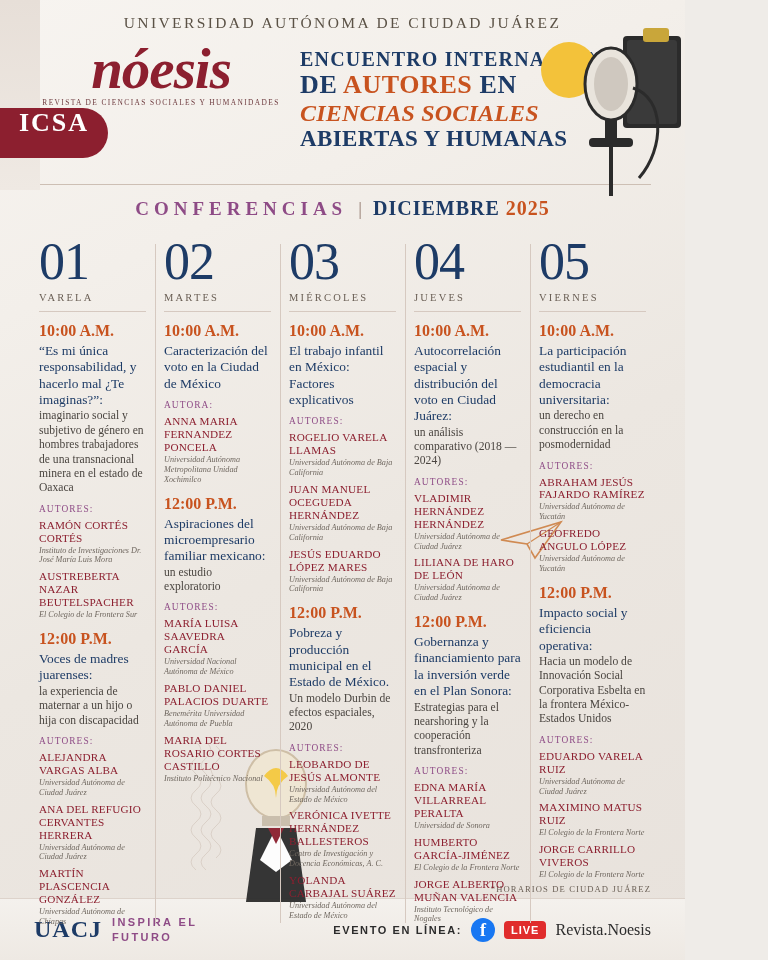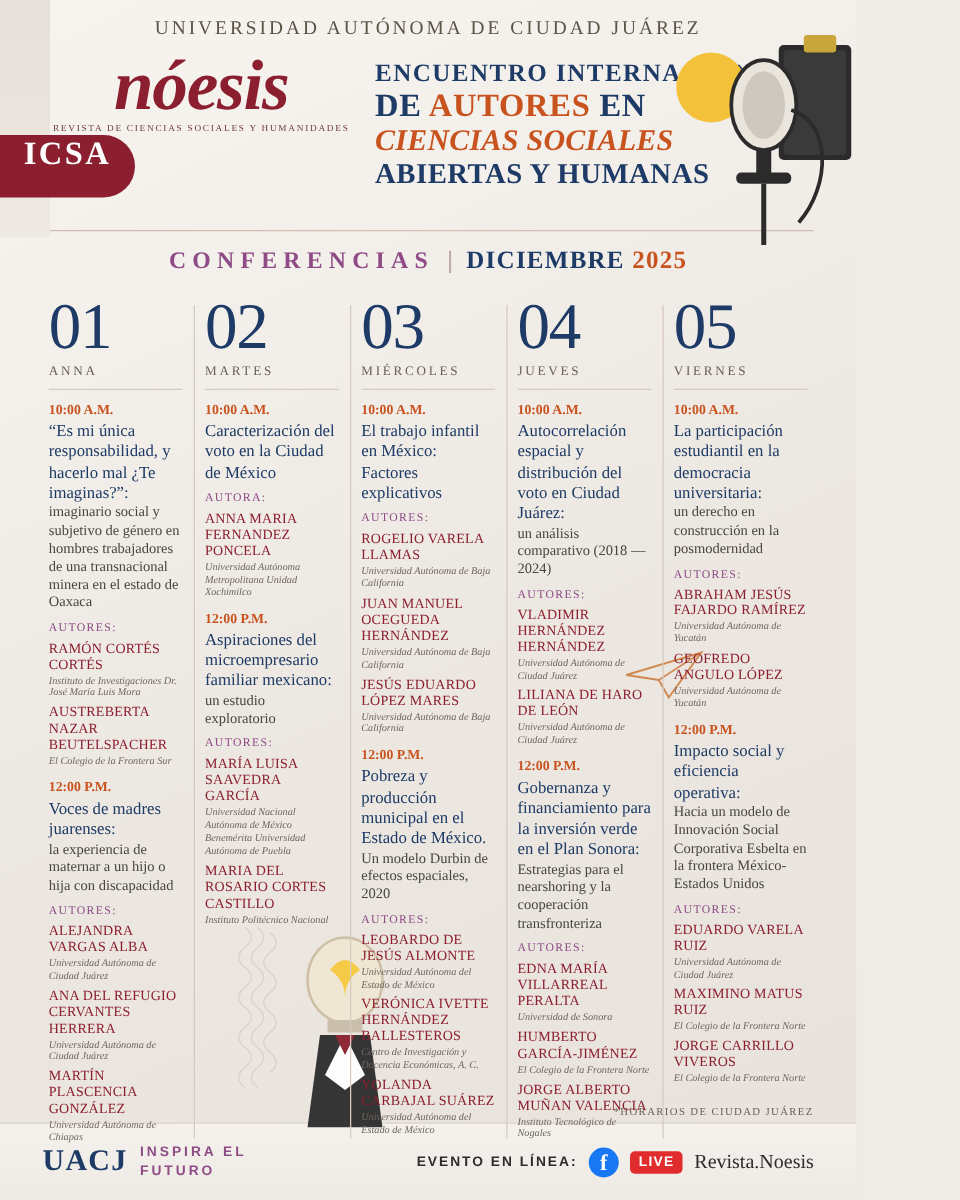--- a/index.html
+++ b/index.html
@@ -164,21 +164,21 @@
     font-size: 10.5px;
     letter-spacing: 2.2px;
     color: #6a5f55;
     margin-top: 4px;
     padding-bottom: 8px;
     border-bottom: 1px solid #d6c9c0;
   }
   .slot { margin-top: 10px; }
   .time {
     font-family: "Liberation Serif", serif;
-    font-size: 11px;
+    font-size: 16px;
     font-weight: bold;
     color: #c8531f;
     margin-bottom: 3px;
   }
   .ttl {
     font-family: "Liberation Serif", serif;
     font-size: 13.4px;
     font-weight: normal;
     color: #1d3b66;
     line-height: 1.22;
@@ -351,21 +351,21 @@
 
   <svg class="plane" viewBox="0 0 64 40">
     <path d="M2 20 L62 2 L36 38 L28 24 Z" fill="none" stroke="#d08a52" stroke-width="1.6"></path>
     <path d="M62 2 L28 24" fill="none" stroke="#d08a52" stroke-width="1.2"></path>
   </svg>
 
   <div class="grid">
 
     <div class="col">
       <div class="daynum">01</div>
-      <div class="dayname">ANNA</div>
+      <div class="dayname">VARELA</div>
       <div class="slot">
         <div class="time">10:00 A.M.</div>
         <div class="ttl">“Es mi única responsabilidad, y hacerlo mal ¿Te imaginas?”:</div>
         <div class="sub">imaginario social y subjetivo de género en hombres trabajadores de una transnacional minera en el estado de Oaxaca</div>
         <div class="authlabel">AUTORES:</div>
         <div class="author">RAMÓN CORTÉS CORTÉS</div>
         <div class="afil">Instituto de Investigaciones Dr. José María Luis Mora</div>
         <div class="author">AUSTREBERTA NAZAR BEUTELSPACHER</div>
         <div class="afil">El Colegio de la Frontera Sur</div>
       </div>
@@ -393,20 +393,21 @@
         <div class="author">ANNA MARIA FERNANDEZ PONCELA</div>
         <div class="afil">Universidad Autónoma Metropolitana Unidad Xochimilco</div>
       </div>
       <div class="slot">
         <div class="time">12:00 P.M.</div>
         <div class="ttl">Aspiraciones del microempresario familiar mexicano:</div>
         <div class="sub">un estudio exploratorio</div>
         <div class="authlabel">AUTORES:</div>
         <div class="author">MARÍA LUISA SAAVEDRA GARCÍA</div>
         <div class="afil">Universidad Nacional Autónoma de México</div>
+        <div class="author">PABLO DANIEL PALACIOS DUARTE</div>
         <div class="afil">Benemérita Universidad Autónoma de Puebla</div>
         <div class="author">MARIA DEL ROSARIO CORTES CASTILLO</div>
         <div class="afil">Instituto Politécnico Nacional</div>
       </div>
     </div>
 
     <div class="col">
       <div class="daynum">03</div>
       <div class="dayname">MIÉRCOLES</div>
       <div class="slot">

